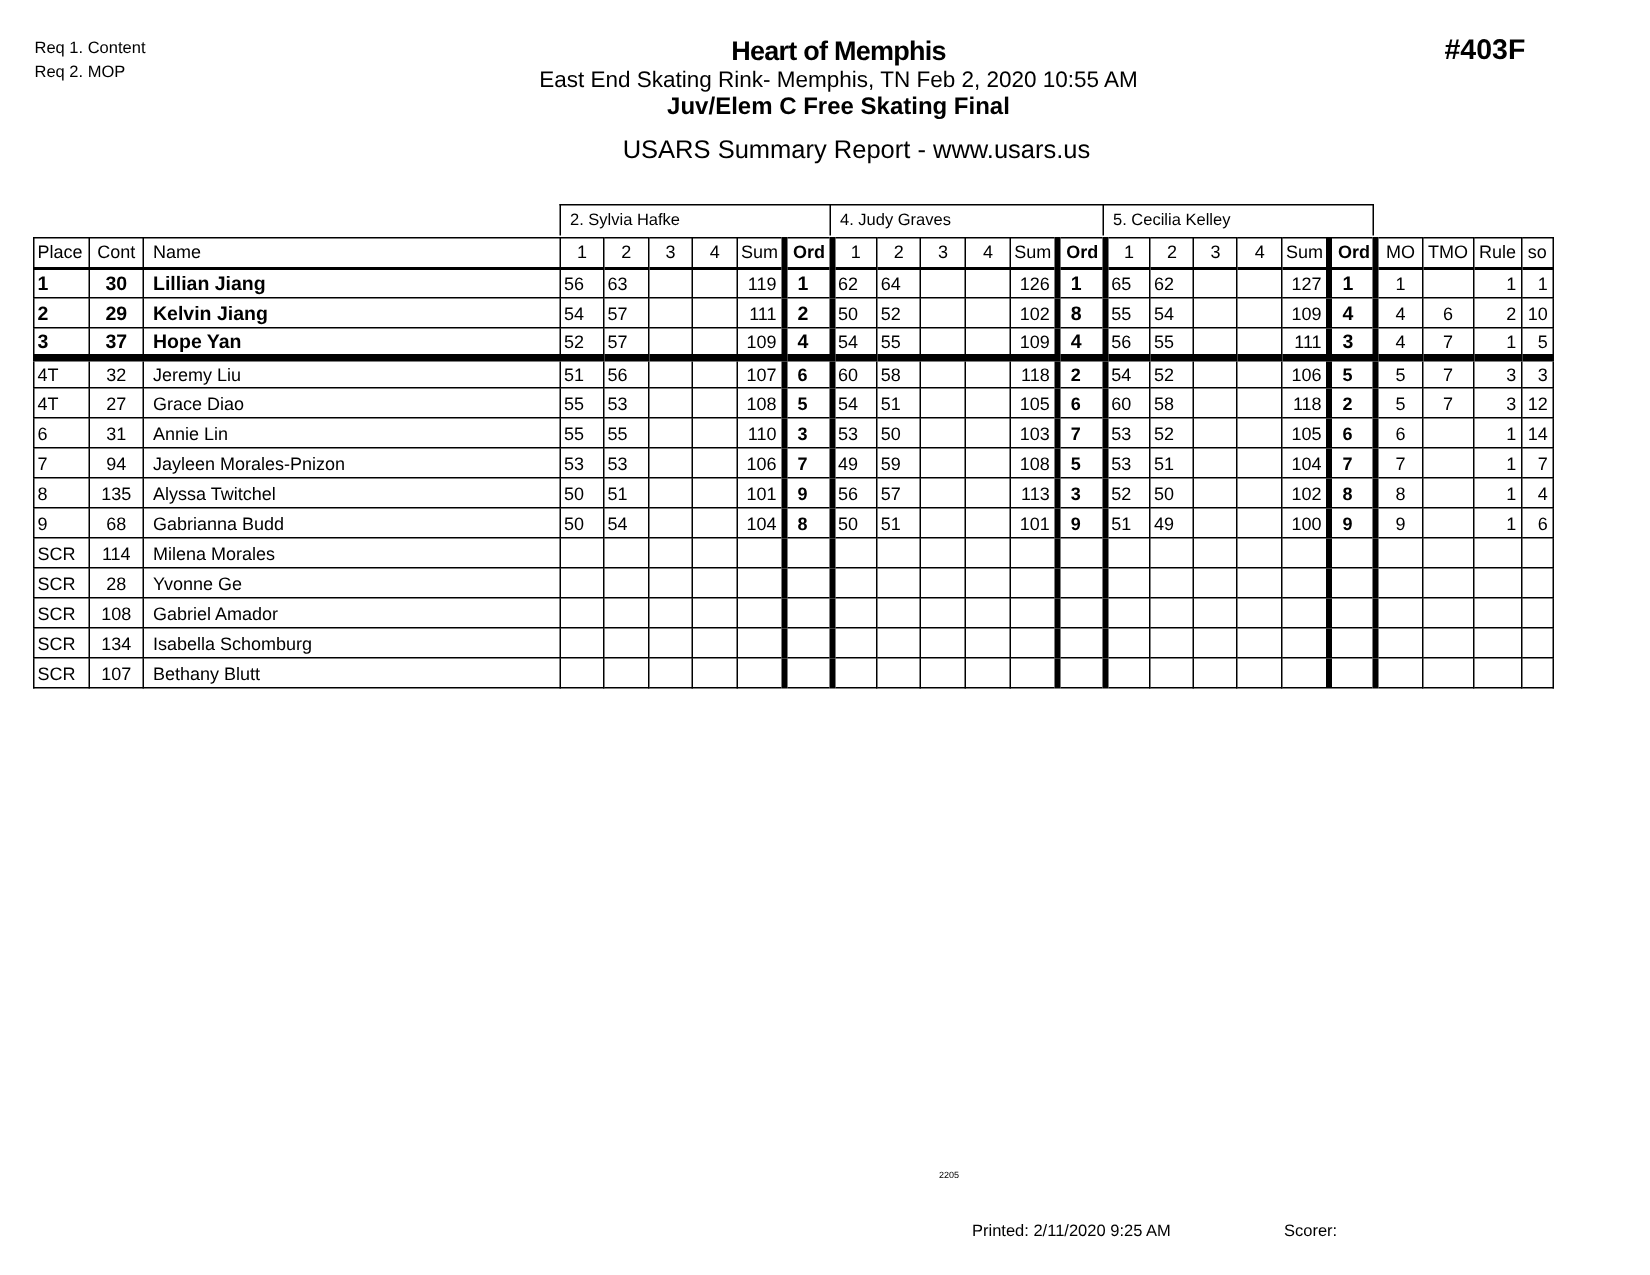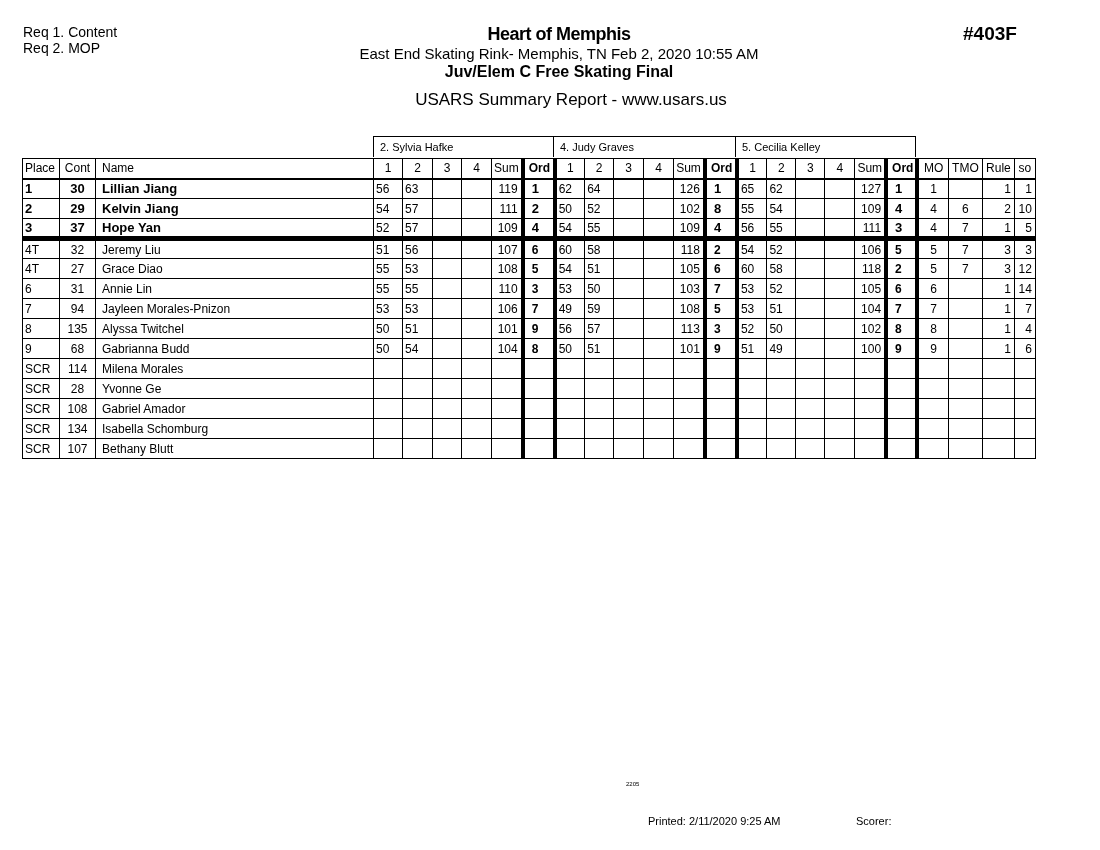--- a/index.html
+++ b/index.html
@@ -1,18 +1,18 @@
 <!DOCTYPE html>
 <html><head>
 <meta charset="utf-8">
 <style>
   html, body { margin:0; padding:0; background:#ffffff; }
   body { width:1100px; height:850px; position:relative; overflow:hidden;
          font-family:"Liberation Sans", sans-serif; color:#000; }
-  .req { position:absolute; left:23px; font-size:14px; line-height:15px; }
+  .req { position:absolute; left:23px; font-size:11px; line-height:15px; }
   .req1 { top:25px; } .req2 { top:41px; }
   .hdr { position:absolute; left:16px; width:1086px; text-align:center; }
   .h-title { top:24px; font-size:18px; font-weight:bold; letter-spacing:-0.5px; }
   .h-venue { top:45px; font-size:15px; }
   .h-event { top:63px; font-size:16px; font-weight:bold; }
   .h-report { top:90px; font-size:17px;margin-left:12px; }
   .evnum { position:absolute; left:963px; top:23px; font-size:19px; font-weight:bold; }
 
   table.judges-top { position:absolute; left:373px; top:136px; border-collapse:collapse;padding-left:12px; }
   table.judges-top td { border:1px solid #000; border-bottom:none; height:20px; font-size:11px;

